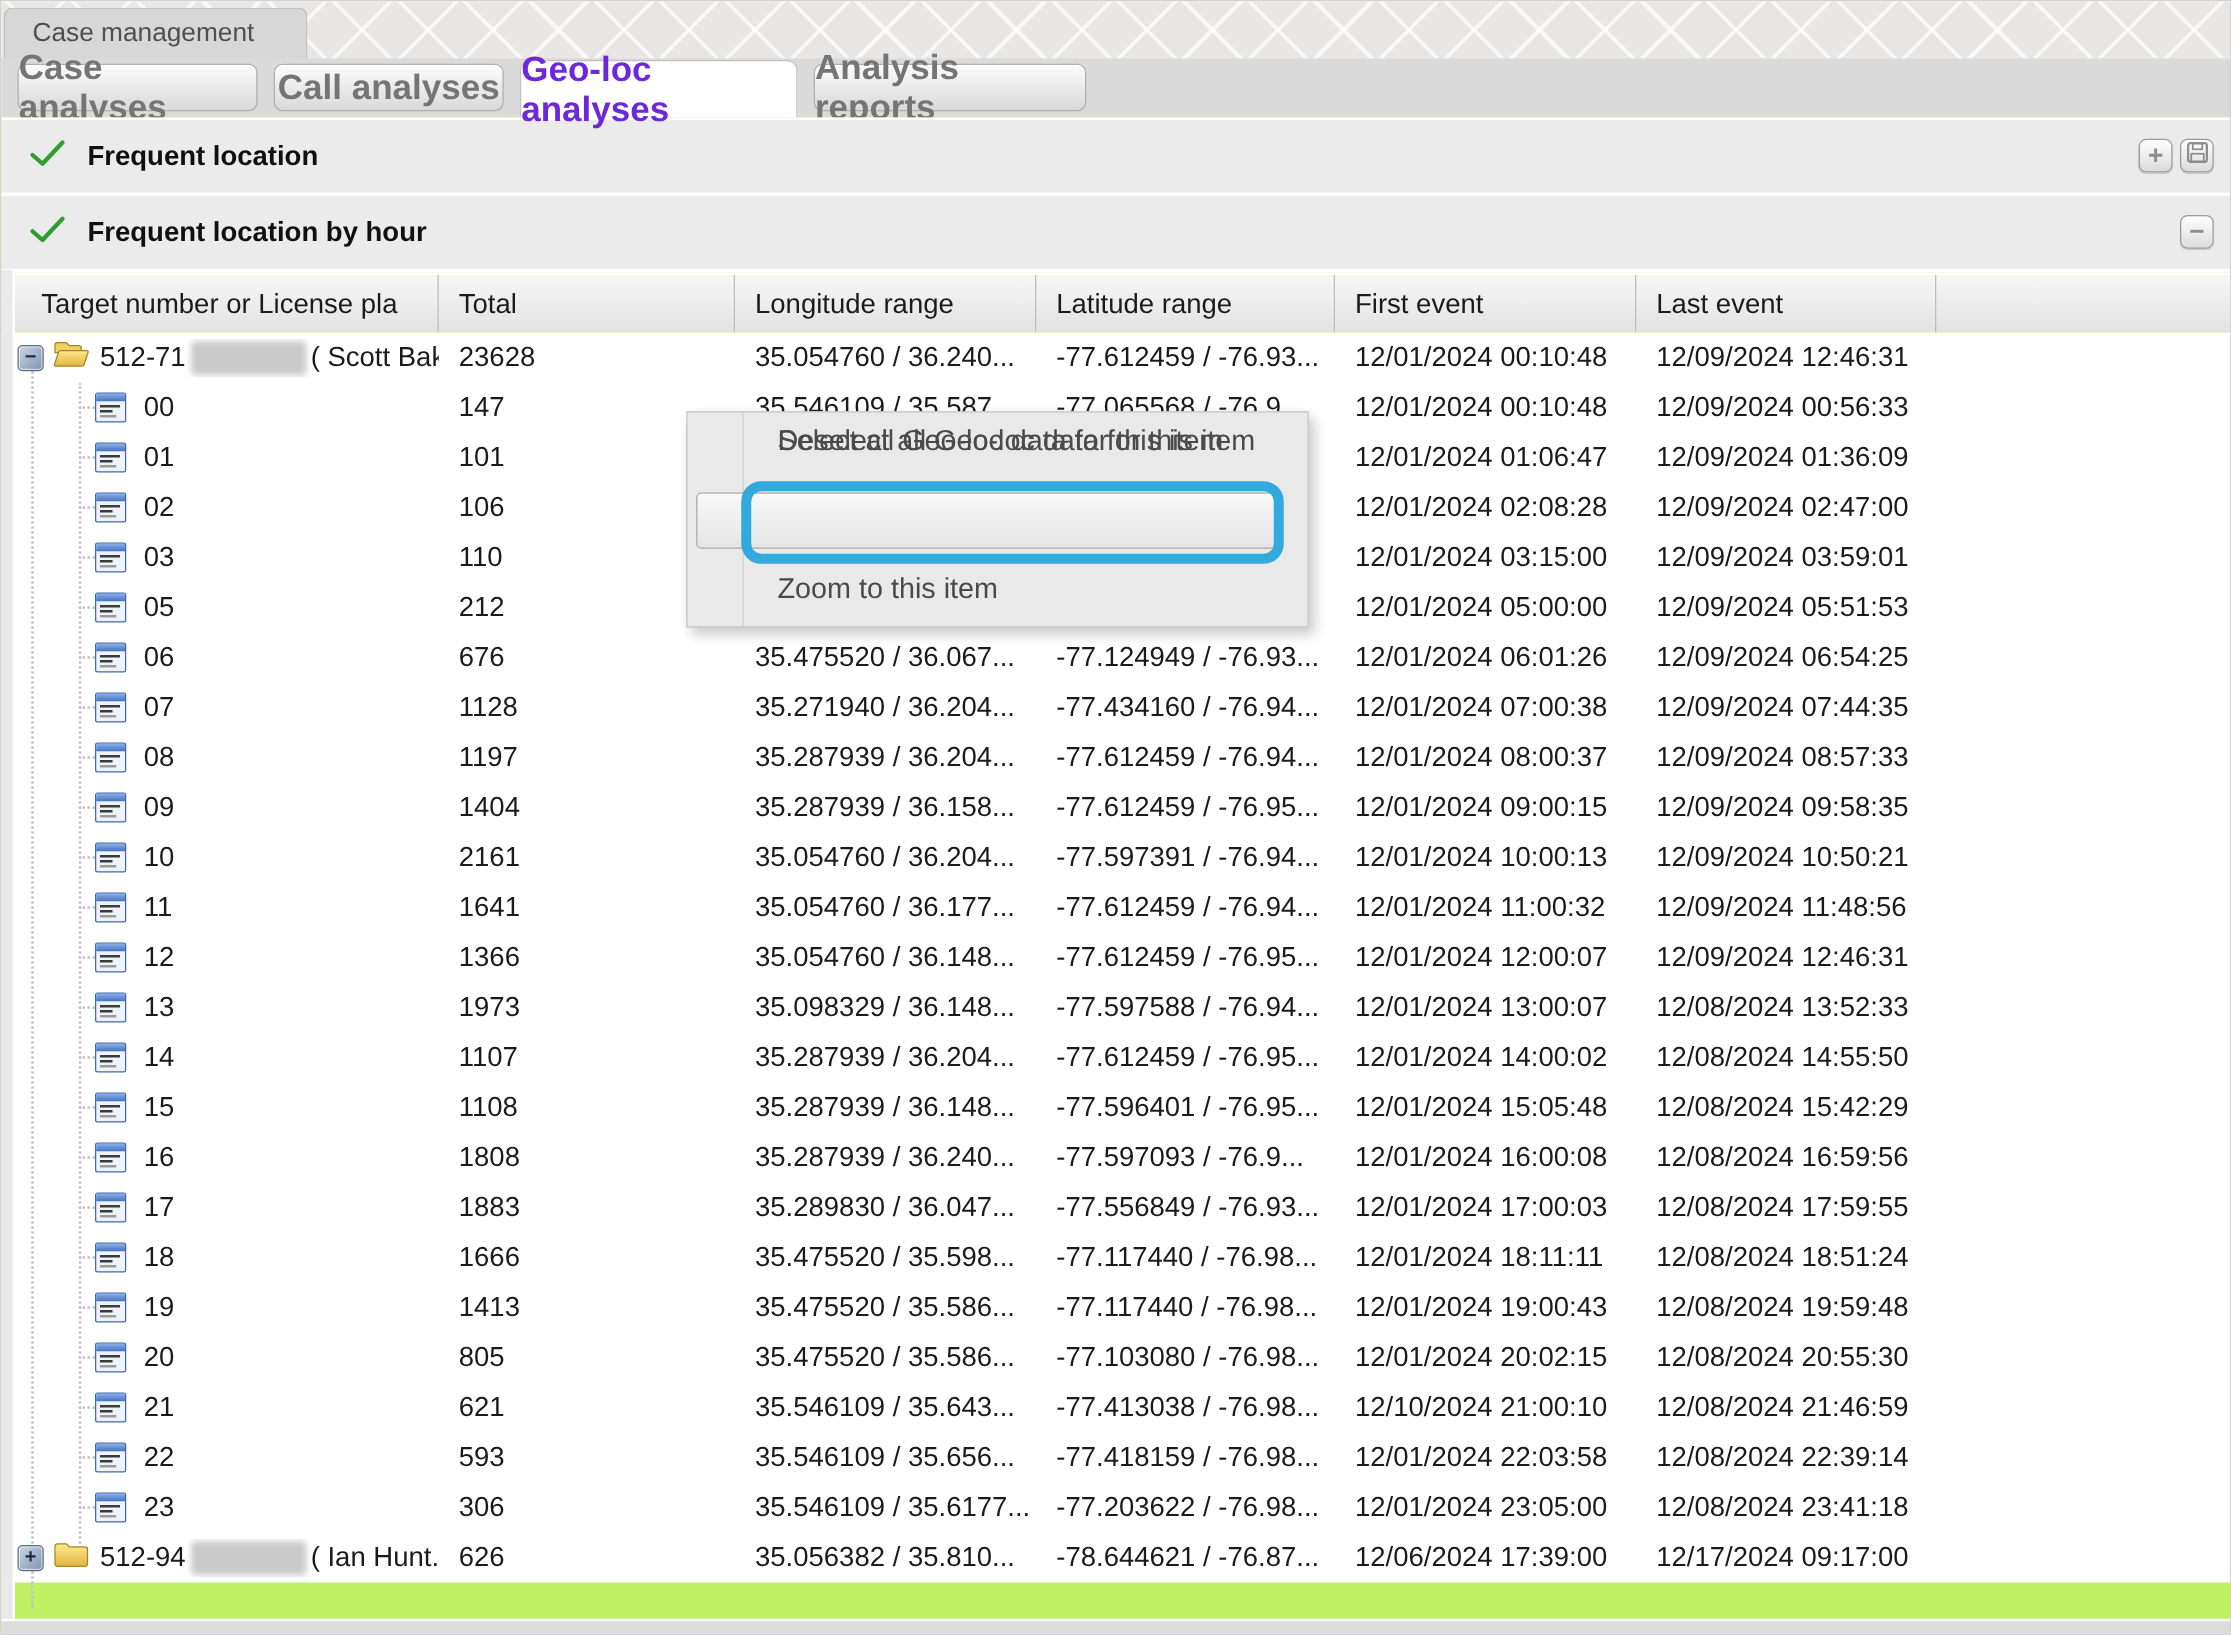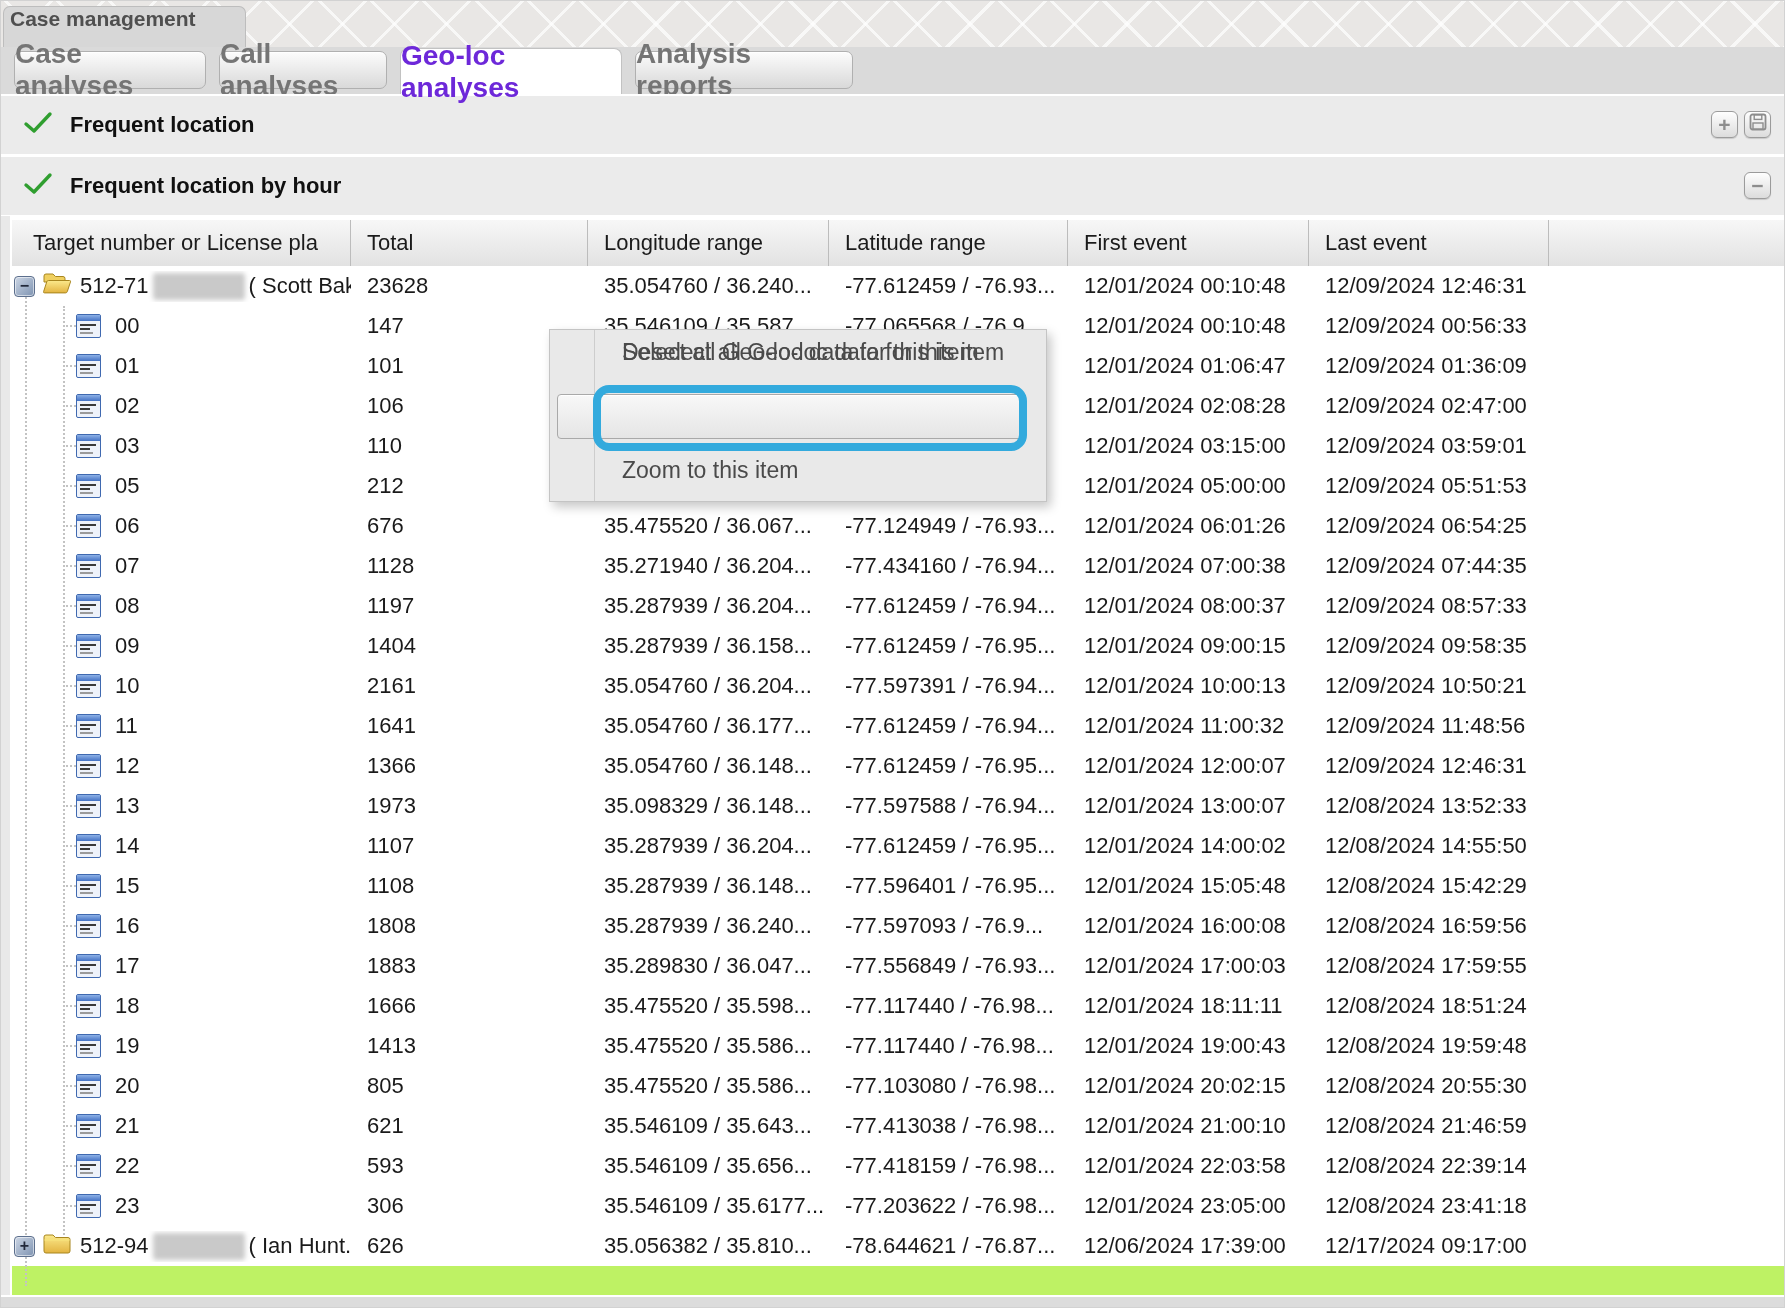--- a/index.html
+++ b/index.html
@@ -5,32 +5,32 @@
   html,body{margin:0;padding:0;background:#f4f4f4;}
   .app{position:relative;width:1785px;height:1308px;box-sizing:border-box;border:1px solid #d2d2d2;
        background:#ffffff;font-family:"Liberation Sans",sans-serif;overflow:hidden;}
 
   
   .chrome{position:absolute;left:0;top:0;width:100%;height:46px;background-color:#e9e7e5;
     background-image:repeating-linear-gradient(135deg,transparent 0 34px,rgba(255,255,255,.7) 34px 37px),
                      repeating-linear-gradient(45deg,transparent 0 34px,rgba(255,255,255,.7) 34px 37px);
     border-bottom:1px solid #cfcfcf;}
   .window-tab{position:absolute;left:2px;top:5px;width:243px;height:41px;background:#d7d7d7;
-    border:1px solid #bdbdbd;border-bottom:none;border-radius:7px 7px 0 0;display:flex;align-items:flex-start;
-    padding-left:6px;box-sizing:border-box;font-size:21px;font-weight:bold;color:#4f4f4f;}
+    border:1px solid #bdbdbd;border-bottom:none;border-radius:7px 7px 0 0;display:flex;align-items:center;
+    padding-left:22px;box-sizing:border-box;font-size:21px;font-weight:normal;color:#4f4f4f;}
 
   
   .tabstrip{position:absolute;left:0;top:46px;width:100%;height:47px;background:#dadada;
     display:flex;align-items:flex-end;padding-left:13px;box-sizing:border-box;gap:13px;}
   .tab{height:38px;margin-bottom:5px;border:1px solid #b0b0b0;border-radius:7px;
     background:linear-gradient(#fcfcfc,#d9d9d9);box-shadow:inset 0 1px 0 #fff;
     display:flex;align-items:center;justify-content:center;font-size:28px;font-weight:bold;color:#757575;
     box-sizing:border-box;cursor:default;margin-top:32px;}
   .tab:nth-child(1){width:192px;}
-  .tab:nth-child(2){width:168px;}
+  .tab:nth-child(2){width:184px;}
   .tab:nth-child(3){width:222px;}
   .tab:nth-child(4){width:218px;}
   .tab.active{height:46px;margin-bottom:0;background:#ffffff;border:1px solid #c2c2c2;border-bottom:none;
     border-radius:8px 8px 0 0;color:#6d28d9;z-index:2;justify-content:flex-end;}
 
   
   .content{position:absolute;left:0;top:93px;width:100%;bottom:0;background:#bef264;border-top:2px solid #fff;}
   .section{height:58px;background:#ebebeb;border-bottom:3px solid #fff;display:flex;align-items:center;
     position:relative;}
   .check-icon{margin-left:22px;flex:none;}
@@ -507,21 +507,21 @@
       <div class="cell c-target">
         <span class="stub"></span>
 
         <span class="houricon"></span>
         <span class="t-num">21</span>
 
       </div>
       <div class="cell c-total">621</div>
       <div class="cell c-lat">35.546109 / 35.643...</div>
       <div class="cell c-lon">-77.413038 / -76.98...</div>
-      <div class="cell c-first">12/01/2024 21:00:10</div>
+      <div class="cell c-first">12/10/2024 21:00:10</div>
       <div class="cell c-last">12/08/2024 21:46:59</div>
       <div class="cell c-extra"></div>
     </div>
         <div class="trow grid-cols row-hour">
       <div class="cell c-target">
         <span class="stub"></span>
 
         <span class="houricon"></span>
         <span class="t-num">22</span>
 

